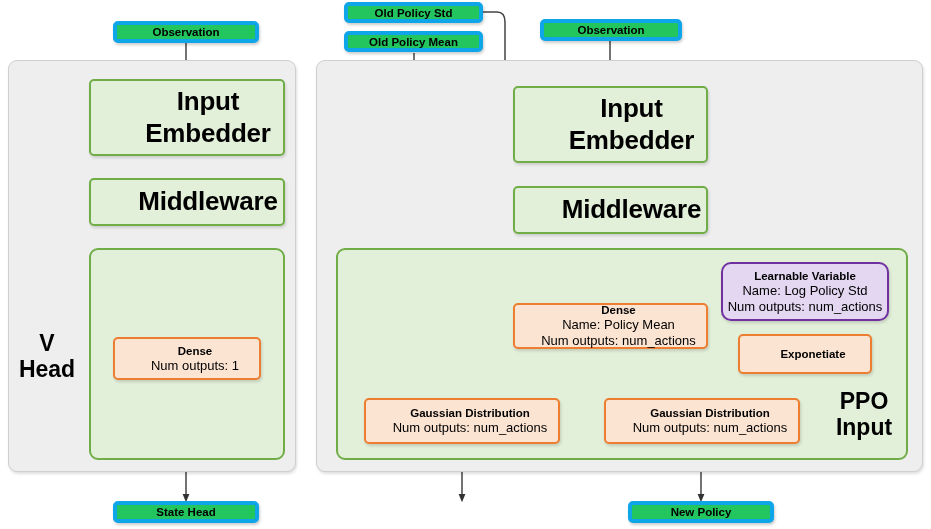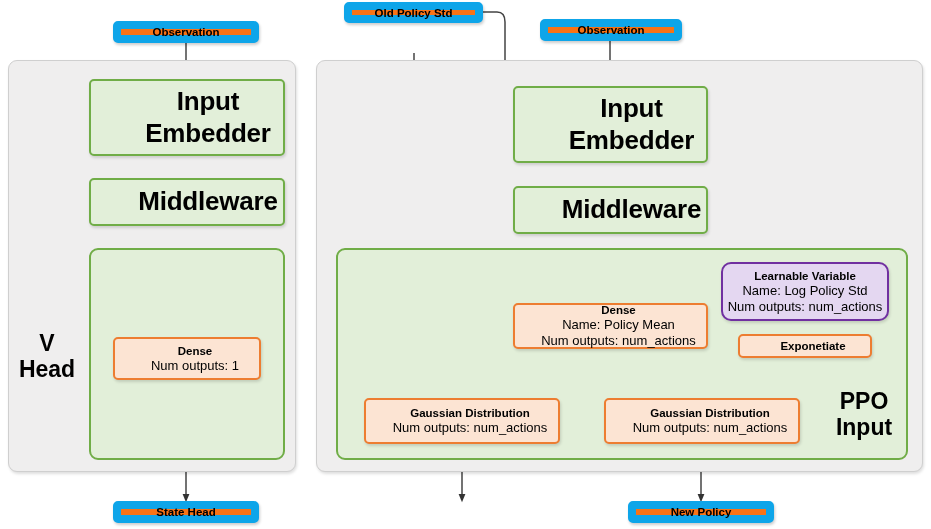--- a/index.html
+++ b/index.html
@@ -80,22 +80,22 @@
   
   .block-purple {
     background: #e4d7f1;
     border: 2px solid #7030a0;
     border-radius: 7px;
     box-shadow: 1px 2px 3px rgba(0,0,0,0.14);
     color: #000000;
   }
   
   .block-blue {
-    background: #f97316;
-    border: 8px solid #0ea5e9;
+    background: #22c55e;
+    border: 4px solid #0ea5e9;
     border-radius: 5px;
     box-shadow: 1px 2px 3px rgba(0,0,0,0.20);
     color: #000000;
     font-size: 11.5px;
     font-weight: bold;
   }
 
   .t-title {
     font-size: 11.5px;
     font-weight: bold;
@@ -191,20 +191,23 @@
 
   <div class="node group-green" style="left:336px; top:248px; width:572px; height:212px;"></div>
 
   <div class="head-label" style="left:820px; top:388px; width:88px;">PPO
 Input</div>
 
   <div class="node block-blue" style="left:344px; top:2px; width:139px; height:21px;">
     <span class="t-io">Old Policy Std</span>
   </div>
 
+  <div class="node block-blue" style="left:344px; top:31px; width:139px; height:21px;">
+    <span class="t-io">Old Policy Mean</span>
+  </div>
 
   <div class="node block-blue" style="left:540px; top:19px; width:142px; height:22px;">
     <span class="t-io">Observation</span>
   </div>
 
   <div class="node block-green" style="left:513px; top:86px; width:195px; height:77px;">
     <span class="t-main">Input Embedder</span>
   </div>
 
   <div class="node block-green" style="left:513px; top:186px; width:195px; height:48px;">
@@ -216,21 +219,21 @@
     <span class="t-sub">Name: Policy Mean</span>
     <span class="t-sub">Num outputs: num_actions</span>
   </div>
 
   <div class="node block-purple" style="left:721px; top:262px; width:168px; height:59px;border-radius:10px;">
     <span class="t-title">Learnable Variable</span>
     <span class="t-sub">Name: Log Policy Std</span>
     <span class="t-sub">Num outputs: num_actions</span>
   </div>
 
-  <div class="node block-orange" style="left:738px; top:334px; width:134px; height:24px;">
+  <div class="node block-orange" style="left:738px; top:334px; width:134px; height:40px;">
     <span class="t-title">Exponetiate</span>
   </div>
 
   <div class="node block-orange" style="left:364px; top:398px; width:196px; height:46px;">
     <span class="t-title">Gaussian Distribution</span>
     <span class="t-sub">Num outputs: num_actions</span>
   </div>
 
   <div class="node block-orange" style="left:604px; top:398px; width:196px; height:46px;">
     <span class="t-title">Gaussian Distribution</span>

